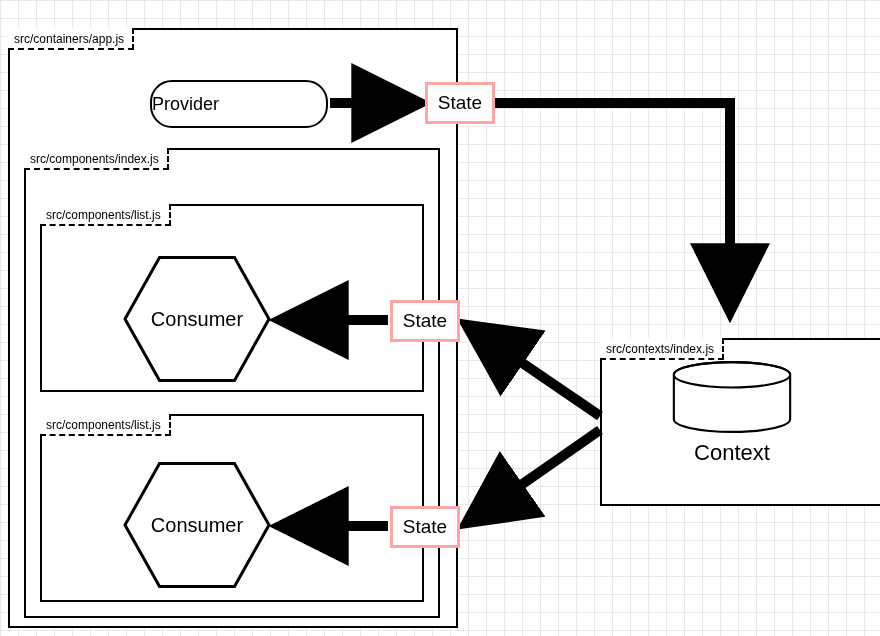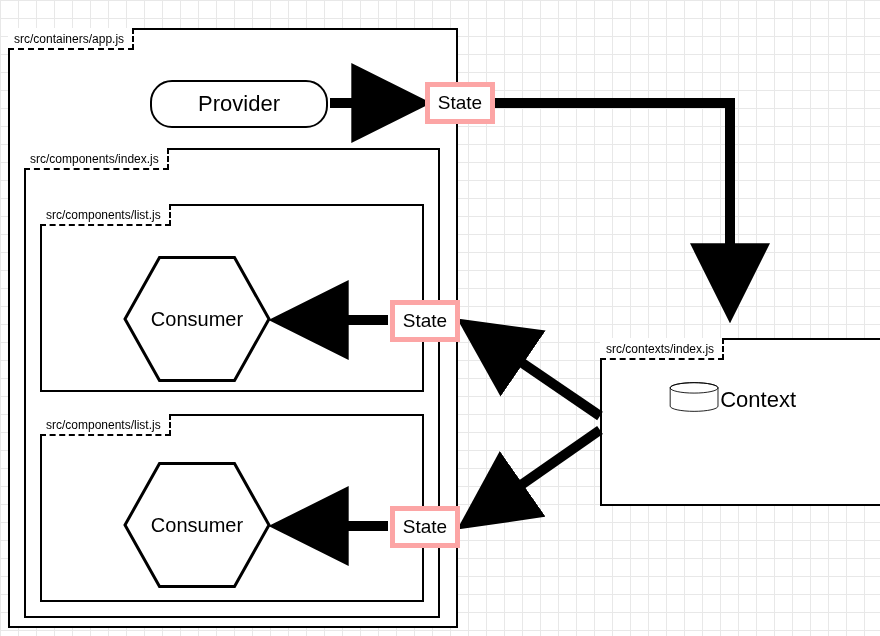--- a/index.html
+++ b/index.html
@@ -22,42 +22,42 @@
     border-top: none; border-left: none;
     padding: 4px 8px 2px 6px;
     font-size: 12px;
     background: #fff;
     z-index: 2;
   }
   .provider {
     border: 2px solid #000;
     border-radius: 22px;
     background: #fff;
-    display: flex; align-items: center; justify-content: center;
-    font-size: 22px;
+    display: flex; align-items: center; 
+    font-size: 18px;
   }
   .state-box {
-    border: 5px solid #fca5a5;
+    border: 3px solid #fca5a5;
     background: #fff;
     display: flex; align-items: center; justify-content: center;
     font-size: 19px;
     z-index: 3;
   }
   .hex {
     position: absolute;
     width: 150px; height: 130px;
     display: flex; align-items: center; justify-content: center;
     font-size: 20px;
     z-index: 2;
   }
   .hex svg { position: absolute; inset: 0; width: 100%; height: 100%; }
   .hex span { position: relative; z-index: 1; }
   .context-node {
     position: absolute;
-    display: flex; flex-direction: row; align-items: center;
+    display: flex; flex-direction: column; align-items: center;
     z-index: 2;
   }
   .context-node svg { display: block; }
   .context-node .ctx-label { font-size: 22px; margin-top: 6px; }
   svg.arrows { position: absolute; inset: 0; width: 880px; height: 636px; pointer-events: none; z-index: 1; }
 </style>
 </head>
 <body>
 
 <div class="box solid" style="left:8px; top:28px; width:450px; height:600px;">

